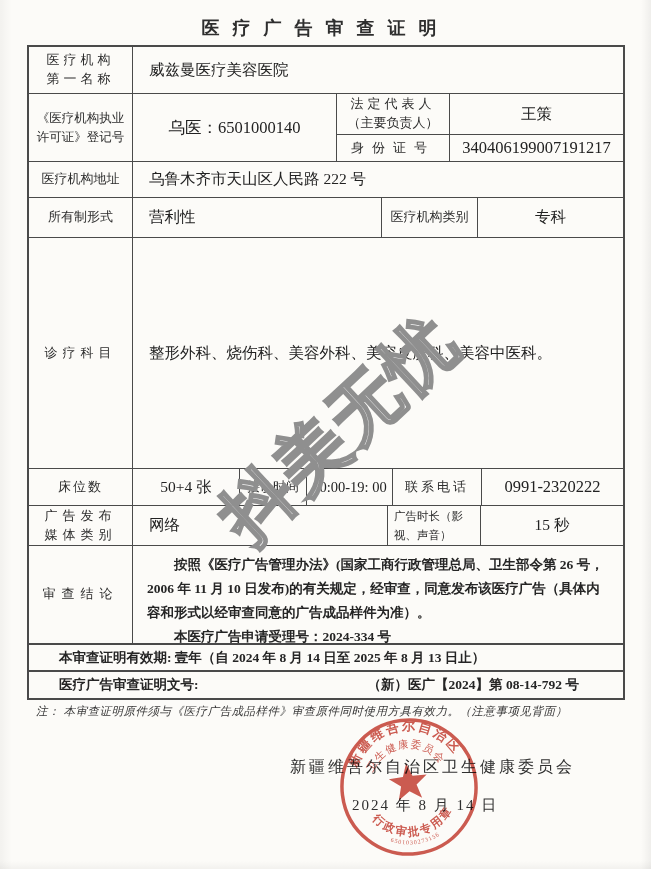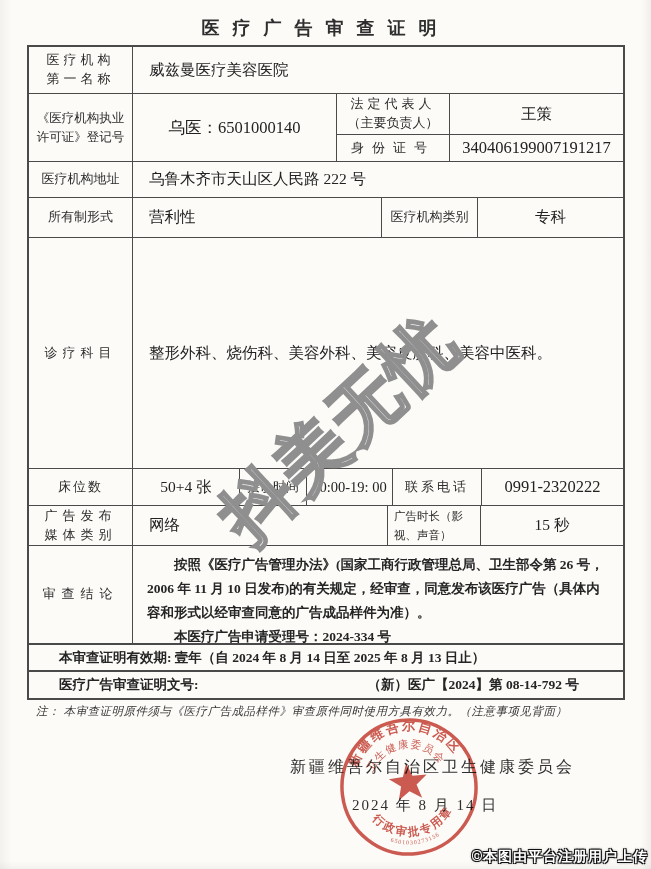--- a/index.html
+++ b/index.html
@@ -227,16 +227,15 @@
       <textPath href="#arcInner" startOffset="50%" text-anchor="middle">卫生健康委员会</textPath>
     </text>
     <text font-size="11.5" fill="#c8453a" letter-spacing="2" font-weight="bold">
       <textPath href="#arcBottom" startOffset="50%" text-anchor="middle">行政审批专用章</textPath>
     </text>
     <text font-size="6" fill="#c8453a" letter-spacing="1">
       <textPath href="#arcNum" startOffset="50%" text-anchor="middle">6501030273156</textPath>
     </text>
   </svg>
 
-  <div class="platform-note">©本图由平台注册用户上传</div>
 
   <div class="scan-edge"></div>
 </div>
 
 </body></html>

